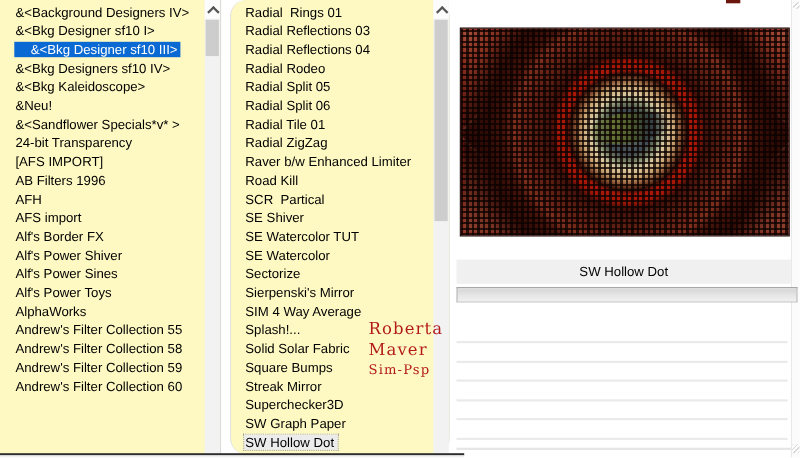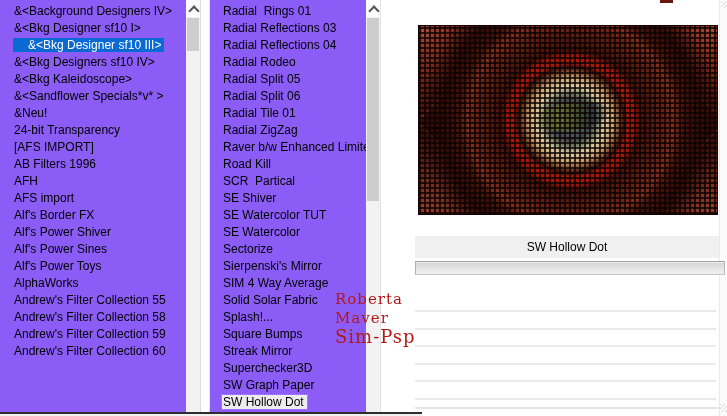--- a/index.html
+++ b/index.html
@@ -1,23 +1,23 @@
 <!DOCTYPE html>
 <html style="--selection-bg: #0a69d2; --selection-text: #ffffff; --focused-bg: #ececec; --caption-band-bg: #f0f0f0; --watermark-red: #b21a1a; --preview-base-red: #5a150c;"><head>
 <meta charset="utf-8">
 <style>
   html,body{margin:0;padding:0;}
   body{width:727px;height:416px;overflow:hidden;background:#ffffff;
        font-family:"Liberation Sans","DejaVu Sans",sans-serif;font-size:12px;color:#000;}
   .app{position:relative;width:727px;height:416px;background:#fff;}
 
   
-  .listbox{position:absolute;top:0;height:413px;background:#8b5cf6;box-sizing:border-box;}
+  .listbox{position:absolute;top:0;height:413px;background:#fef9c3;box-sizing:border-box;}
   .listbox-left{left:0;width:201px;border-right:1px solid #dcdcdc;}
-  .listbox-mid{left:209px;width:172px;border-left:1px solid #e2e2e2;border-right:1px solid #e2e2e2;}
+  .listbox-mid{left:209px;width:200px;border-left:1px solid #e2e2e2;border-right:1px solid #e2e2e2;border-radius:15px;}
   .list-items{position:absolute;left:0;top:3px;right:14px;}
   .row{height:17px;line-height:17px;overflow:hidden;}
   .listbox-left .row{padding-left:13px;}
   .listbox-mid .row{padding-left:12px;}
   .label{white-space:pre;padding:0 3px 0 1px;}
   .label.selected{background:var(--selection-bg,#0a69d2);color:var(--selection-text,#fff);padding-left:15px;}
   .label.focused{background:var(--focused-bg,#ececec);outline:1px dotted #a6a6a6;}
 
   
   .scrollbar{position:absolute;top:0;right:0;width:14px;height:100%;background:#f2f2f2;}
@@ -77,36 +77,36 @@
     background:#fbfbfb;border-left:1px solid #e9e9e9;box-sizing:border-box;}
   .strip-glyph-top{position:absolute;left:1px;top:2px;width:6px;height:6px;
     background:repeating-linear-gradient(135deg,#d8d8d8 0 1px,transparent 1px 3px);}
   .grip{position:absolute;left:0;bottom:4px;width:7px;height:8px;
     background:repeating-linear-gradient(135deg,#d8d8d8 0 1px,transparent 1px 3px);}
 
   
   .watermark{position:absolute;left:335px;top:290px;width:124px;text-align:left;z-index:40;
     color:var(--watermark-red,#b21a1a);font-family:"DejaVu Serif",serif;}
   .watermark .wm1{font-size:15px;line-height:19px;letter-spacing:1px;}
-  .watermark .wm2{font-size:18px;line-height:17px;letter-spacing:1px;}
+  .watermark .wm2{font-size:12px;line-height:17px;letter-spacing:1px;}
 </style>
 </head>
 <body>
 
 <div class="app">
 
   <div class="listbox listbox-left">
     <div class="list-items">
         <div class="row"><span class="label">&amp;&lt;Background Designers IV&gt;</span></div>
         <div class="row"><span class="label">&amp;&lt;Bkg Designer sf10 I&gt;</span></div>
         <div class="row"><span class="label selected">&amp;&lt;Bkg Designer sf10 III&gt;</span></div>
         <div class="row"><span class="label">&amp;&lt;Bkg Designers sf10 IV&gt;</span></div>
         <div class="row"><span class="label">&amp;&lt;Bkg Kaleidoscope&gt;</span></div>
+        <div class="row"><span class="label">&amp;Neu!</span></div>
         <div class="row"><span class="label">&amp;&lt;Sandflower Specials*v* &gt;</span></div>
-        <div class="row"><span class="label">&amp;Neu!</span></div>
         <div class="row"><span class="label">24-bit Transparency</span></div>
         <div class="row"><span class="label">[AFS IMPORT]</span></div>
         <div class="row"><span class="label">AB Filters 1996</span></div>
         <div class="row"><span class="label">AFH</span></div>
         <div class="row"><span class="label">AFS import</span></div>
         <div class="row"><span class="label">Alf's Border FX</span></div>
         <div class="row"><span class="label">Alf's Power Shiver</span></div>
         <div class="row"><span class="label">Alf's Power Sines</span></div>
         <div class="row"><span class="label">Alf's Power Toys</span></div>
         <div class="row"><span class="label">AlphaWorks</span></div>
@@ -135,22 +135,22 @@
         <div class="row"><span class="label">Radial ZigZag</span></div>
         <div class="row"><span class="label">Raver b/w Enhanced Limiter</span></div>
         <div class="row"><span class="label">Road Kill</span></div>
         <div class="row"><span class="label">SCR  Partical</span></div>
         <div class="row"><span class="label">SE Shiver</span></div>
         <div class="row"><span class="label">SE Watercolor TUT</span></div>
         <div class="row"><span class="label">SE Watercolor</span></div>
         <div class="row"><span class="label">Sectorize</span></div>
         <div class="row"><span class="label">Sierpenski's Mirror</span></div>
         <div class="row"><span class="label">SIM 4 Way Average</span></div>
+        <div class="row"><span class="label">Splash!...</span></div>
         <div class="row"><span class="label">Solid Solar Fabric</span></div>
-        <div class="row"><span class="label">Splash!...</span></div>
         <div class="row"><span class="label">Square Bumps</span></div>
         <div class="row"><span class="label">Streak Mirror</span></div>
         <div class="row"><span class="label">Superchecker3D</span></div>
         <div class="row"><span class="label">SW Graph Paper</span></div>
         <div class="row"><span class="label focused">SW Hollow Dot</span></div>
       </div>
     <div class="scrollbar">
       <div class="sb-btn">
         <span class="sb-chevron"></span>
       </div>

